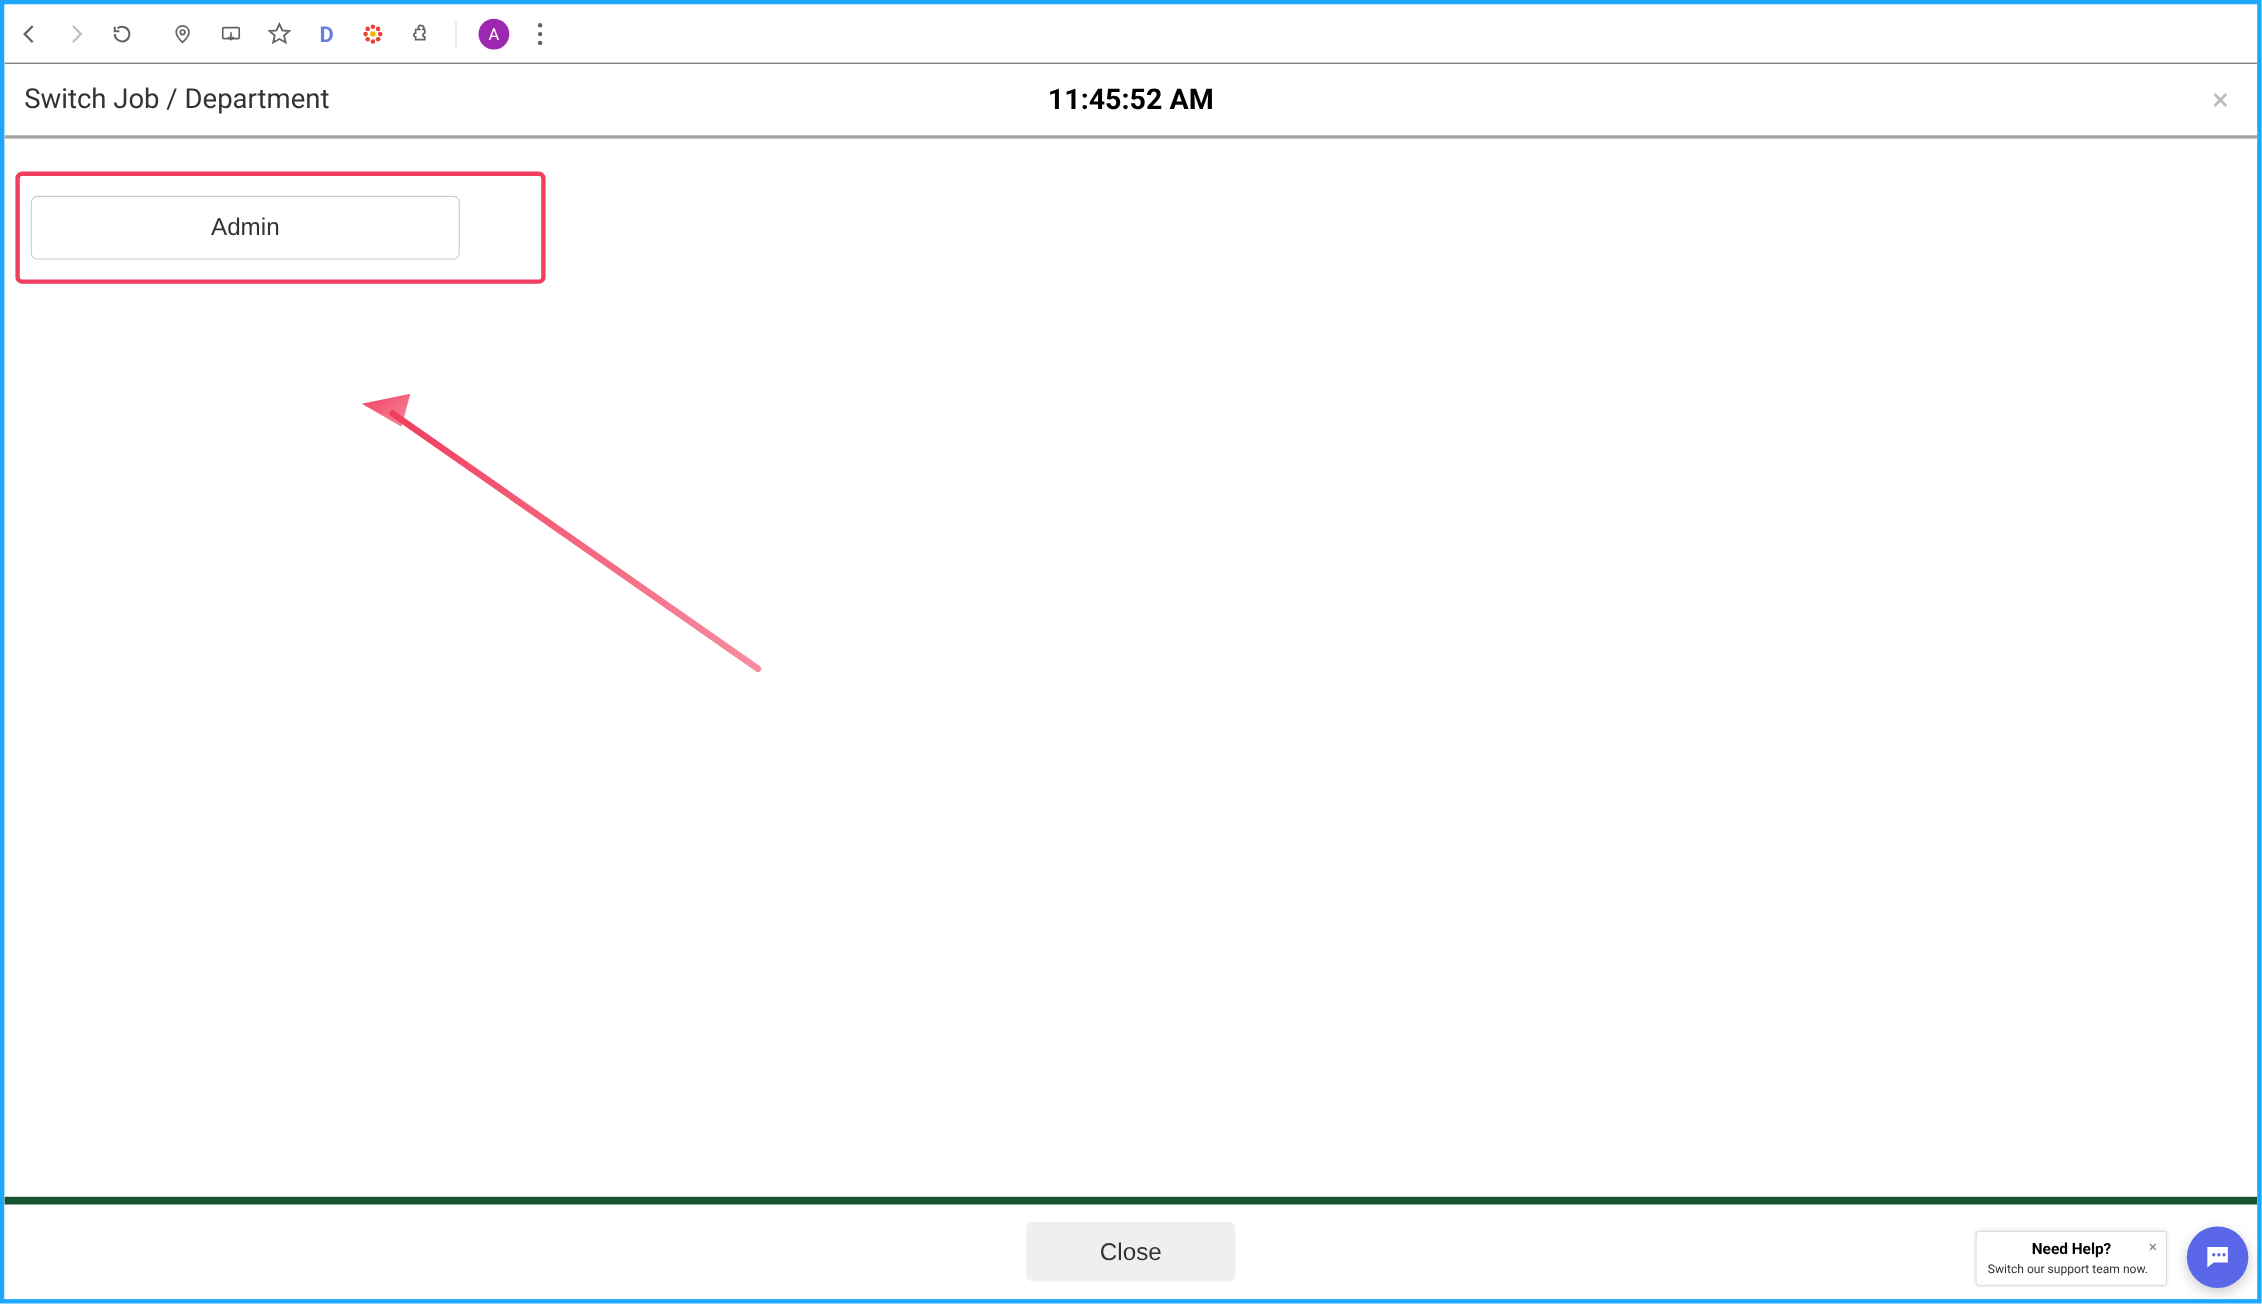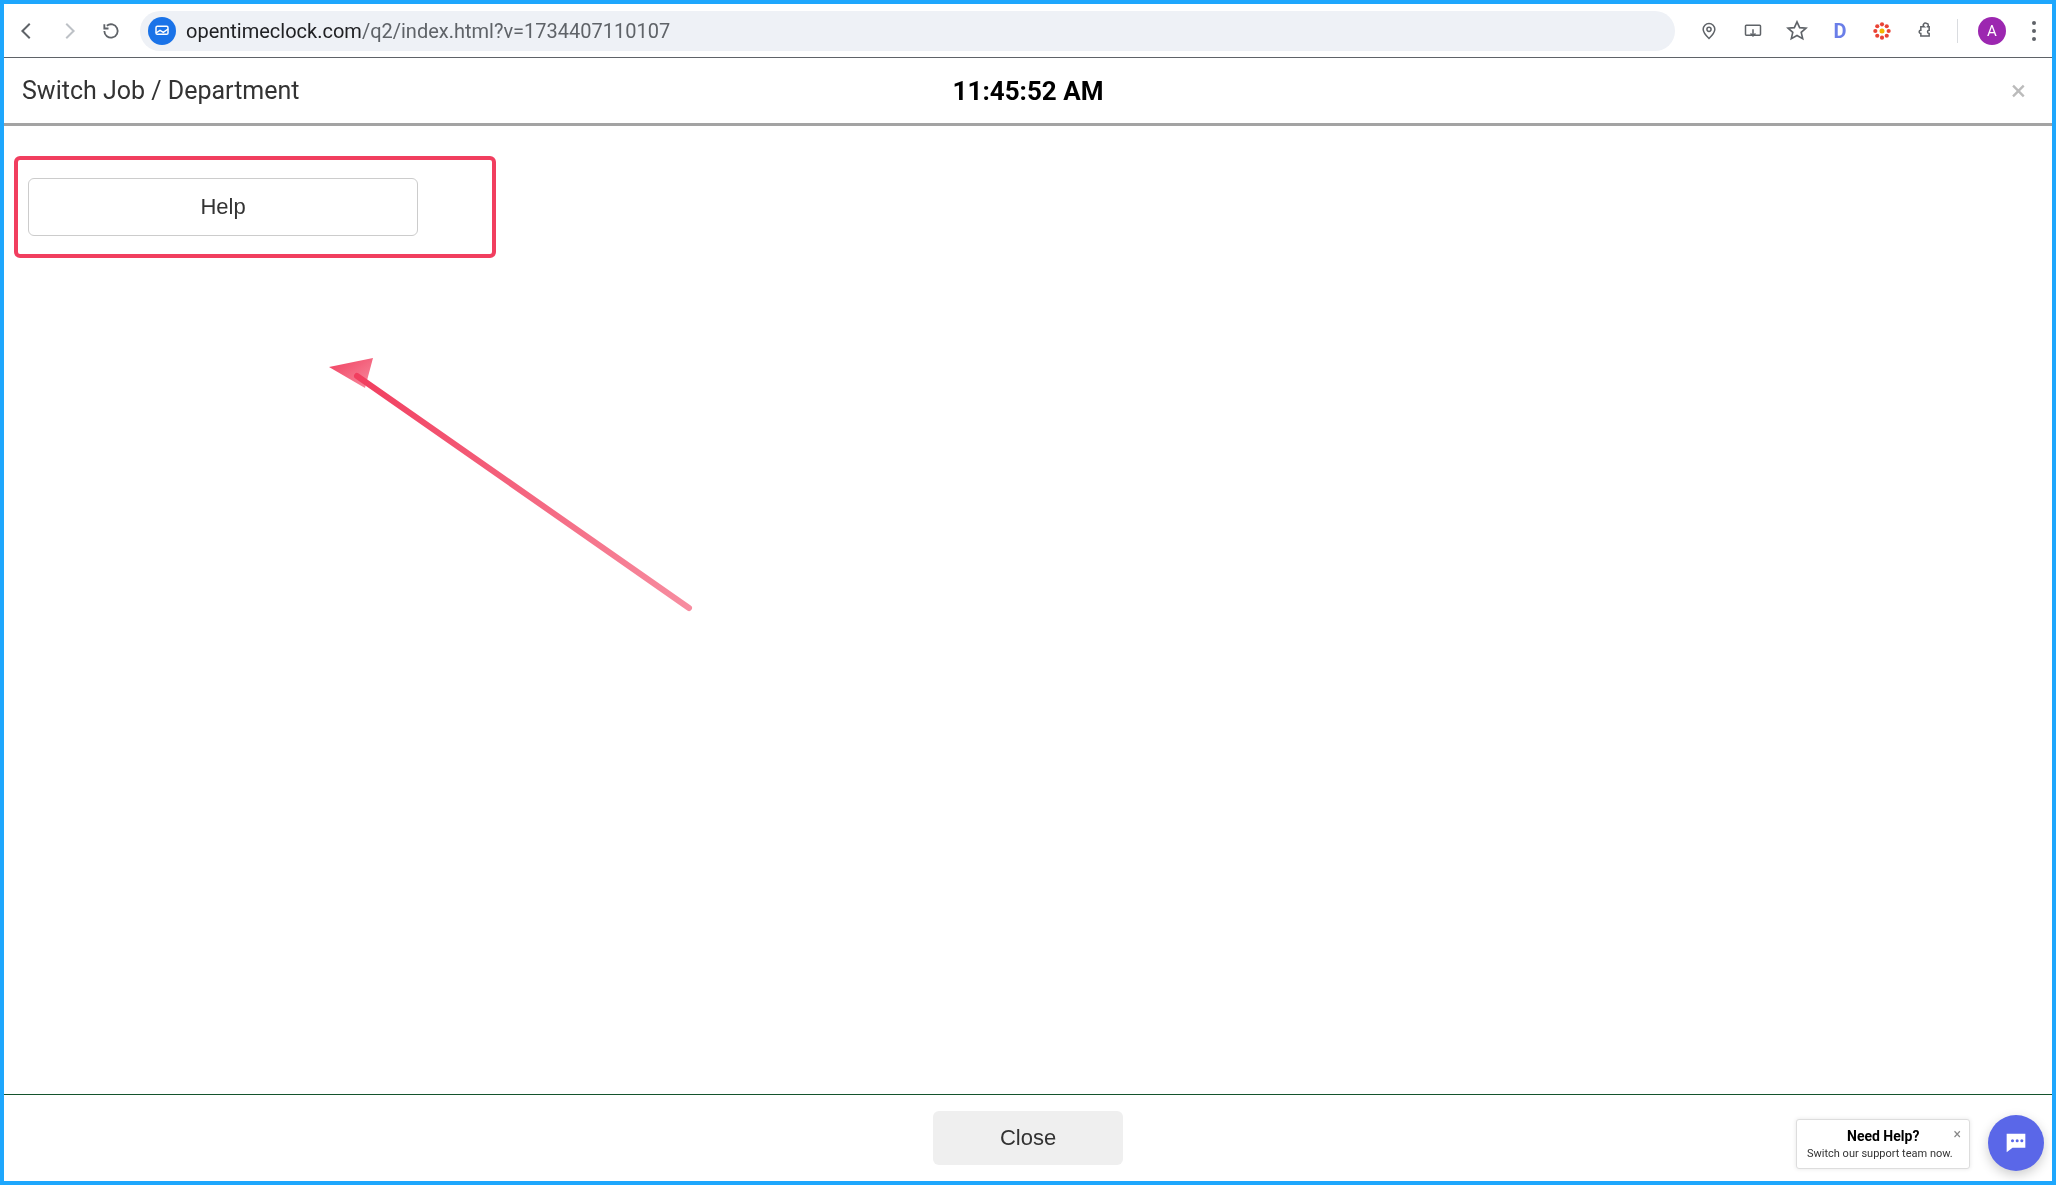--- a/index.html
+++ b/index.html
@@ -180,21 +180,21 @@
       margin-left: 4px;
     }
     
     .annotation-arrow {
       position: absolute;
       top: 232px;
       left: 325px;
       pointer-events: none;
     }
     .dialog-footer {
-      border-top: 1px solid #14532d;
+      border-top: 7px solid #14532d;
       padding: 16px 20px;
       display: flex;
       justify-content: center;
       position: absolute;
       bottom: 0;
       left: 0;
       right: 0;
       background: #fff;
     }
     .close-button {
@@ -267,31 +267,20 @@
     <div class="nav-icon disabled">
       <svg width="22" height="22" viewBox="0 0 24 24" fill="none" stroke="currentColor" stroke-width="2.2">
           <path d="M9 4 L17 12 L9 20"></path>
         </svg>
     </div>
     <div class="nav-icon">
       <svg width="20" height="20" viewBox="0 0 24 24" fill="none" stroke="currentColor" stroke-width="2.2">
           <path d="M4 12a8 8 0 1 0 3-6.3"></path>
           <path d="M4 4v5h5"></path>
         </svg>
-    </div>
-  </div>
-  <div class="address-container">
-    <div class="site-badge">
-      <svg width="16" height="16" viewBox="0 0 24 24" fill="none" stroke="#fff" stroke-width="2.2">
-          <rect x="3" y="5" width="18" height="12" rx="2"></rect>
-          <path d="M3 15 L9 11 L14 14 L21 9"></path>
-        </svg>
-    </div>
-    <div class="url-text">
-      <span class="url-domain">opentimeclock.com</span><span class="url-path">/q2/index.html?v=1734407110107</span>
     </div>
   </div>
   <div class="toolbar-right">
     <div class="toolbar-icon">
       <svg width="20" height="20" viewBox="0 0 24 24" fill="none" stroke="#5f6368" stroke-width="1.8">
           <path d="M12 21s-7-6.5-7-11a7 7 0 1 1 14 0c0 4.5-7 11-7 11z"></path>
           <circle cx="12" cy="10" r="2.5"></circle>
         </svg>
     </div>
     <div class="toolbar-icon">
@@ -338,21 +327,21 @@
 
 <div class="page">
   <div class="dialog-header">
     <div class="dialog-title">Switch Job / Department</div>
     <div class="dialog-clock">11:45:52 AM</div>
     <div class="dialog-close-x">×</div>
   </div>
 
   <div class="dialog-body">
     <div class="highlight-box">
-      <button class="job-button">Help</button>
+      <button class="job-button">Admin</button>
     </div>
 
     <svg class="annotation-arrow" width="380" height="260" viewBox="0 0 380 260">
       <defs>
         <linearGradient id="arrGrad" x1="0" y1="0" x2="1" y2="1">
           <stop offset="0%" stop-color="#f13e5f"></stop>
           <stop offset="100%" stop-color="#f78da0"></stop>
         </linearGradient>
       </defs>
       <polygon points="0,9 44,0 36,30" fill="url(#arrGrad)"></polygon>

